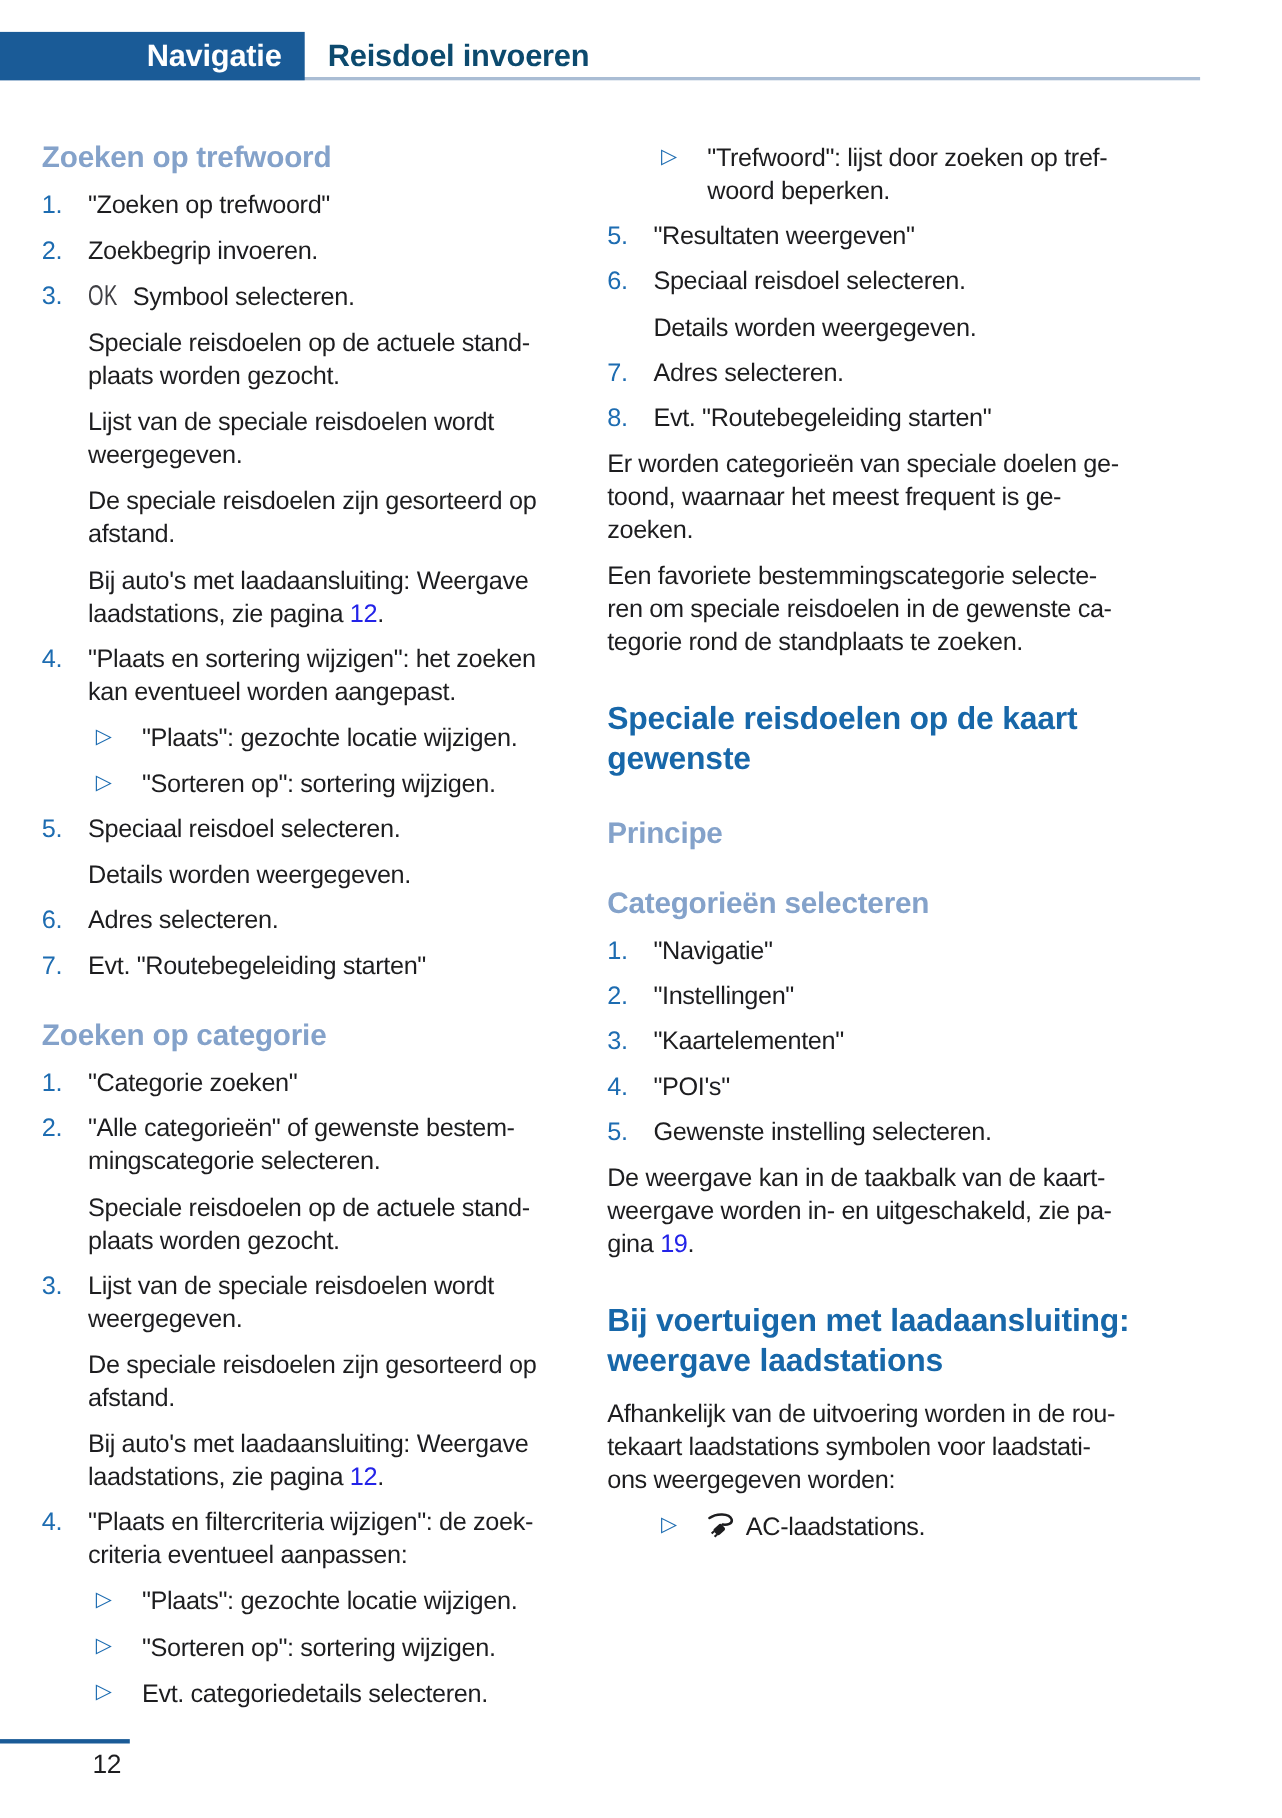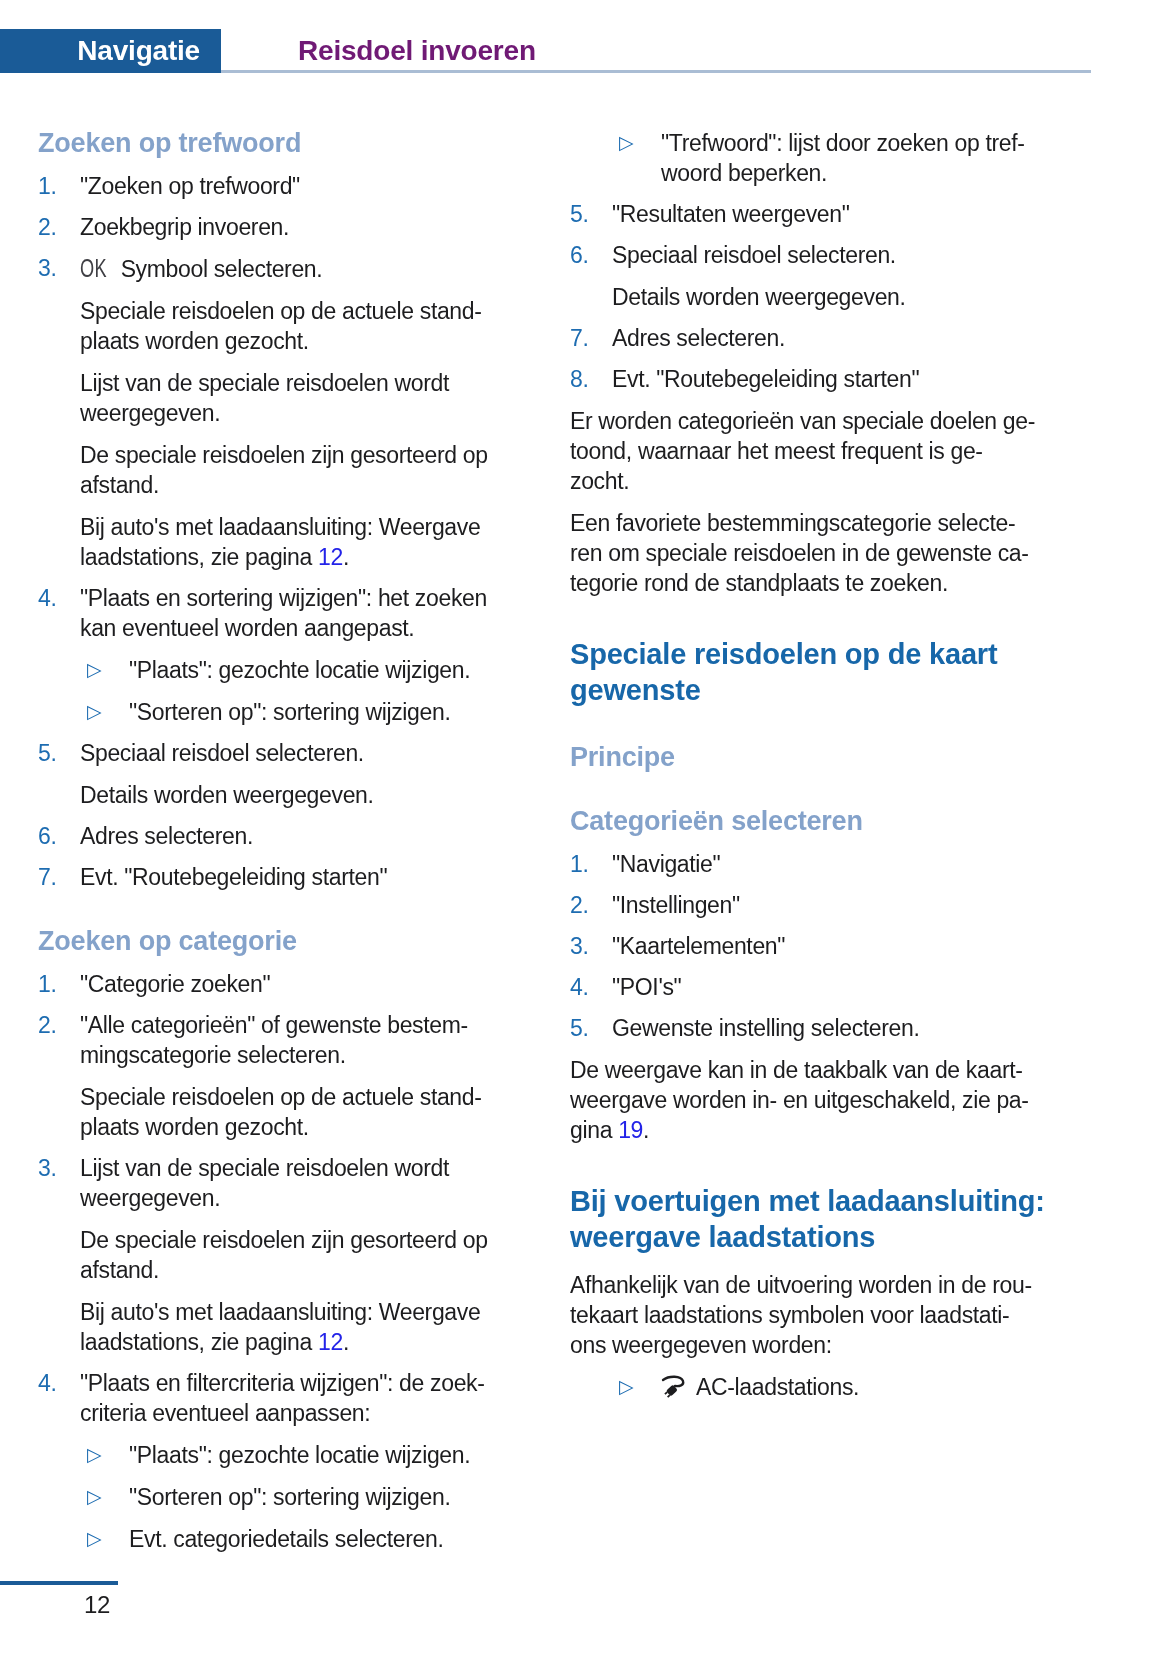--- a/index.html
+++ b/index.html
@@ -2,28 +2,28 @@
 <html><head>
 <meta charset="utf-8">
 <style>
   html,body{margin:0;padding:0;background:#ffffff;}
   body{width:1165px;height:1653px;position:relative;overflow:hidden;
        font-family:"Liberation Sans","DejaVu Sans",sans-serif;color:#1d1d1f;}
   .page{position:absolute;inset:0;}
 
   
   .hdr-line{position:absolute;left:0;top:70px;width:1091px;height:3px;background:#aabdd4;}
-  .hdr-box{position:absolute;left:0;top:29px;width:221px;height:44px;background:#1a5b97;
+  .hdr-box{position:absolute;left:0;top:29px;width:277px;height:44px;background:#1a5b97;
            color:#ffffff;font-size:28px;font-weight:bold;display:flex;align-items:center;
            justify-content:flex-end;padding-right:21px;box-sizing:border-box;letter-spacing:-0.2px;}
   .hdr-chapter{position:absolute;left:298px;top:29px;height:44px;display:flex;align-items:center;
-           font-size:28px;font-weight:bold;color:#701a75;letter-spacing:-0.2px;}
+           font-size:28px;font-weight:bold;color:#0c4a6e;letter-spacing:-0.2px;}
 
   
-  .columns{position:absolute;left:38px;top:128px;display:flex;gap:27px;}
+  .columns{position:absolute;left:38px;top:128px;display:flex;gap:9px;}
   .col{width:505px;}
   .col.right{width:492px;}
   .col > :first-child{margin-top:0;}
 
   p,.li-text,.h1{white-space:pre-line;}
   p{margin:12px 0 0;font-size:23px;line-height:30px;letter-spacing:-0.35px;}
 
   .h2{font-size:27px;line-height:30px;font-weight:bold;color:#84a2ca;
       margin:34px 0 13px;letter-spacing:-0.2px;}
   .h1{font-size:29px;line-height:36px;font-weight:bold;color:#1767a9;
@@ -182,21 +182,21 @@
         <span class="num">7.</span>
         <div class="li-body"><span class="li-text">Adres selecteren.</span></div>
       </div>
       <div class="oli">
         <span class="num">8.</span>
         <div class="li-body"><span class="li-text">Evt. "Routebegeleiding starten"</span></div>
       </div>
 
       <p>Er worden categorieën van speciale doelen ge-
 toond, waarnaar het meest frequent is ge-
-zocht.</p>
+zoeken.</p>
       <p>Een favoriete bestemmingscategorie selecte-
 ren om speciale reisdoelen in de gewenste ca-
 tegorie rond de standplaats te zoeken.</p>
 
       <div class="h1">Speciale reisdoelen op de kaart
 gewenste</div>
 
       <div class="h2">Principe</div>
 
       <div class="h2">Categorieën selecteren</div>

